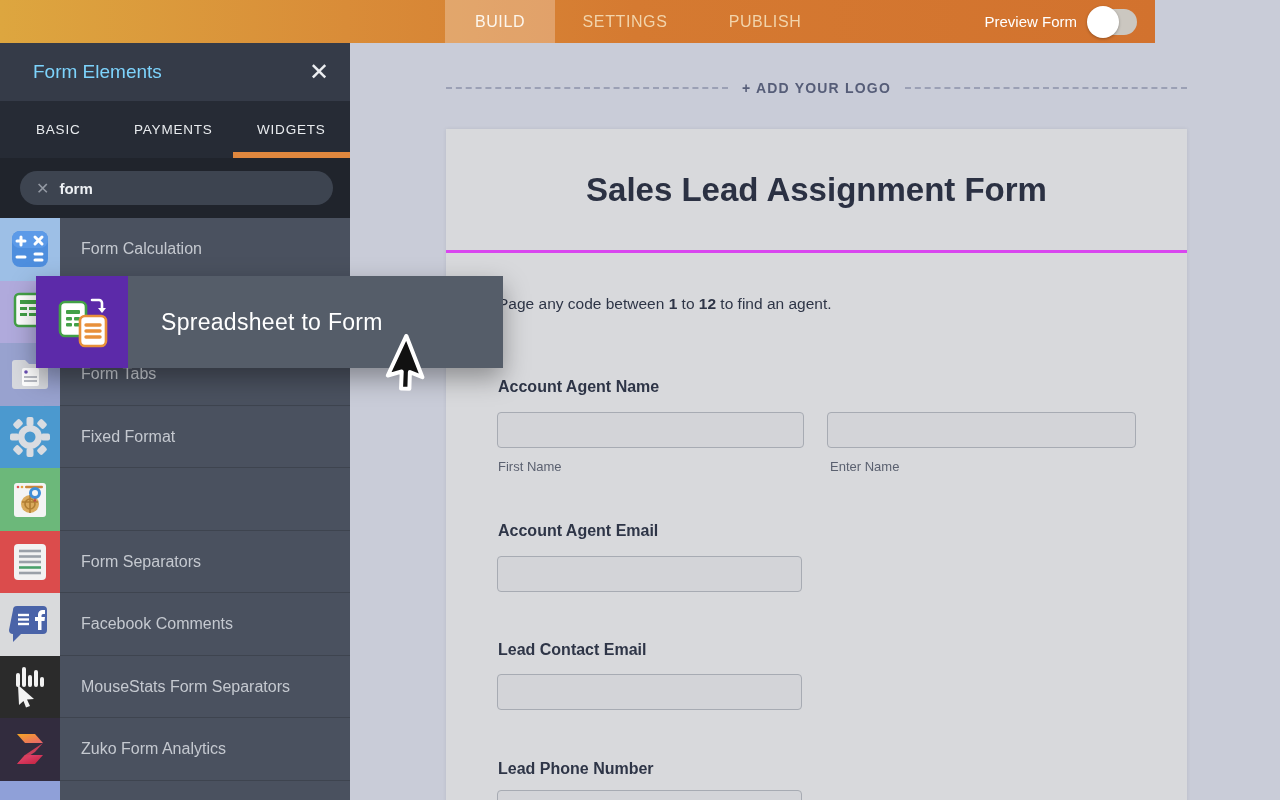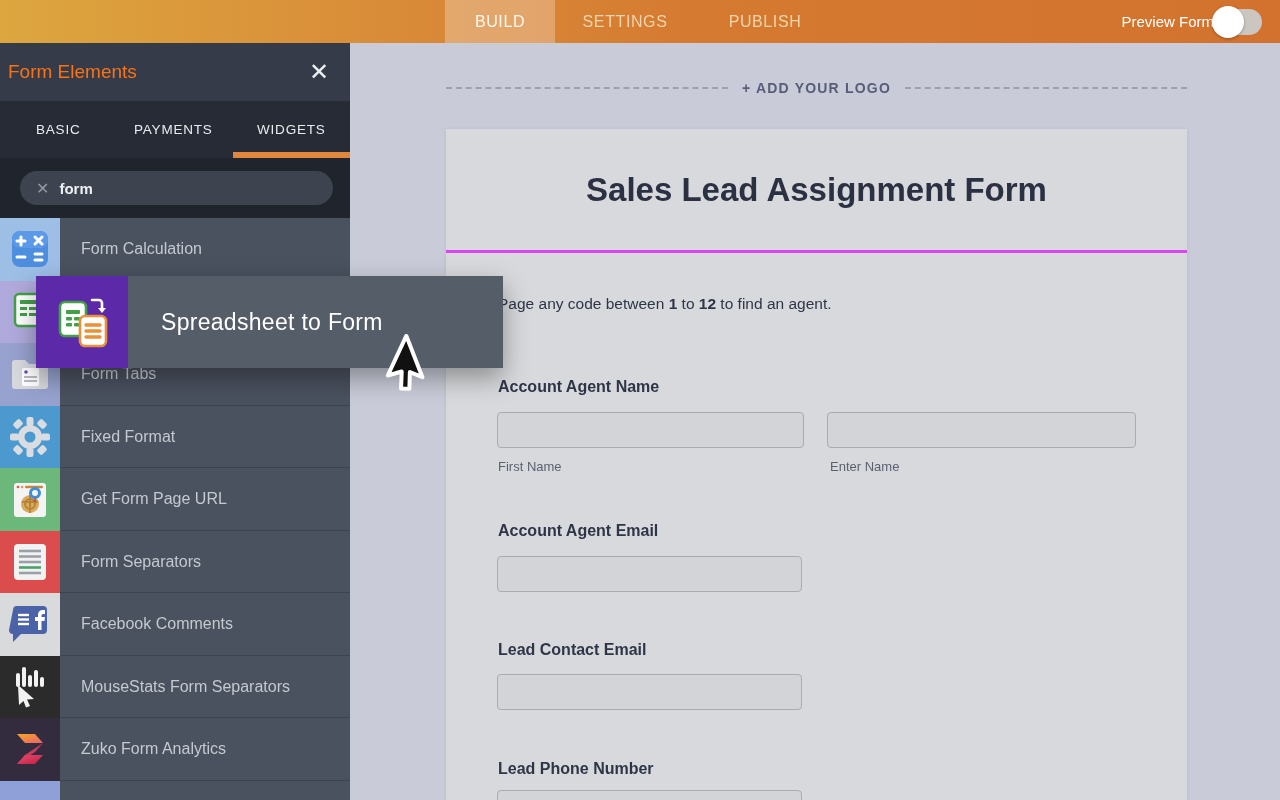--- a/index.html
+++ b/index.html
@@ -1,41 +1,41 @@
 <!DOCTYPE html>
 <html><head>
 <meta charset="utf-8">
 <style>
   * { margin:0; padding:0; box-sizing:border-box; }
   html,body { width:1280px; height:800px; overflow:hidden;
     font-family:"Liberation Sans", sans-serif; background:#c9ccd8; }
 
   
-  .topbar { position:absolute; left:0; top:0; width:1280px; height:43px;
+  .topbar { position:absolute; left:0; top:0; width:1155px; height:43px;
     background:linear-gradient(90deg,#dda63f 0%, #d98c38 30%, #d57a31 55%, #d2722e 100%); z-index:30;padding-left:30px; }
   .topbar-tabs { position:absolute; left:445px; top:0; height:43px; display:flex; }
   .top-tab { height:43px; display:flex; align-items:center; justify-content:center;
     font-size:16px; letter-spacing:0.6px; color:#f2d4ab; cursor:pointer; }
   .top-tab.build { width:110px; background:rgba(255,255,255,0.27); color:#fdf7ee; }
   .top-tab.settings { width:140px; }
   .top-tab.publish { width:140px; }
   .preview-wrap { position:absolute; right:18px; top:0; height:43px; display:flex;
-    align-items:center; }
+    align-items:center; gap:12px; }
   .preview-label { color:#ffffff; font-size:15px; }
   .toggle { position:relative; width:48px; height:26px; background:#cbc7c0;
     border-radius:13px; cursor:pointer; }
   .toggle-knob { position:absolute; left:-2px; top:-3px; width:32px; height:32px;
     background:#fff; border-radius:50%; box-shadow:0 1px 3px rgba(0,0,0,0.3); }
 
   
   .panel { position:absolute; left:0; top:43px; width:350px; height:757px;
     background:#4a515f; z-index:20; }
   .panel-header { position:absolute; left:0; top:0; width:350px; height:58px;
     background:#353b48; display:flex; align-items:center; }
-  .panel-title { color:#f97316; font-size:19px; padding-left:8px; font-weight:400; }
+  .panel-title { color:#7dd3fc; font-size:19px; padding-left:33px; font-weight:400; }
   .panel-close { position:absolute; right:16px; top:14px; width:30px; height:30px;
     color:#eceef1; font-size:24px; line-height:30px; text-align:center; cursor:pointer; }
   .panel-tabs { position:absolute; left:0; top:58px; width:350px; height:57px;
     background:#262b35; }
   .panel-tab { position:absolute; top:0; height:57px; line-height:57px;
     color:#e9ecef; font-size:13.5px; letter-spacing:0.8px; cursor:pointer; }
   .panel-tab.t0 { left:36px; }
   .panel-tab.t1 { left:134px; }
   .panel-tab.t2 { left:257px; }
   .tab-underline { position:absolute; left:233px; right:0; bottom:0; height:6px; }
@@ -202,21 +202,20 @@
           <rect x="2" y="4" width="32" height="34" rx="3" fill="#f4f4f4"></rect>
           <circle cx="6" cy="8" r="1.3" fill="#e05252"></circle>
             <circle cx="10" cy="8" r="1.3" fill="#e8a13a"></circle>
           <rect x="13" y="6.7" width="18" height="2.6" rx="1.3" fill="#c9863c"></rect>
           <circle cx="18" cy="25" r="9" fill="#d9a95c"></circle>
           <path d="M13 25 a5 5 0 0 1 10 0 a5 5 0 0 1 -10 0 M18 16 v18 M10 23 h16" stroke="#b07e33" stroke-width="1.6" fill="none"></path>
           <circle cx="23" cy="14" r="4.5" fill="none" stroke="#3f8ed8" stroke-width="3"></circle>
           <path d="M23 18.5 l-1.5 4 h3 z" fill="#c04848"></path>
         </svg>
       </div>
-      <div class="w-label">Get Form Page URL</div>
     </div>
 
     <div class="widget-row">
       <div class="w-icon" style="background:#db4c4c">
         <svg width="36" height="40" viewBox="0 0 36 40">
           <rect x="2" y="2" width="32" height="36" rx="4" fill="#f2f2f2"></rect>
           <g stroke="#9aa0a8" stroke-width="2.6">
             <line x1="7" y1="9" x2="29" y2="9"></line>
               <line x1="7" y1="14.5" x2="29" y2="14.5"></line>
             <line x1="7" y1="20" x2="29" y2="20"></line>

